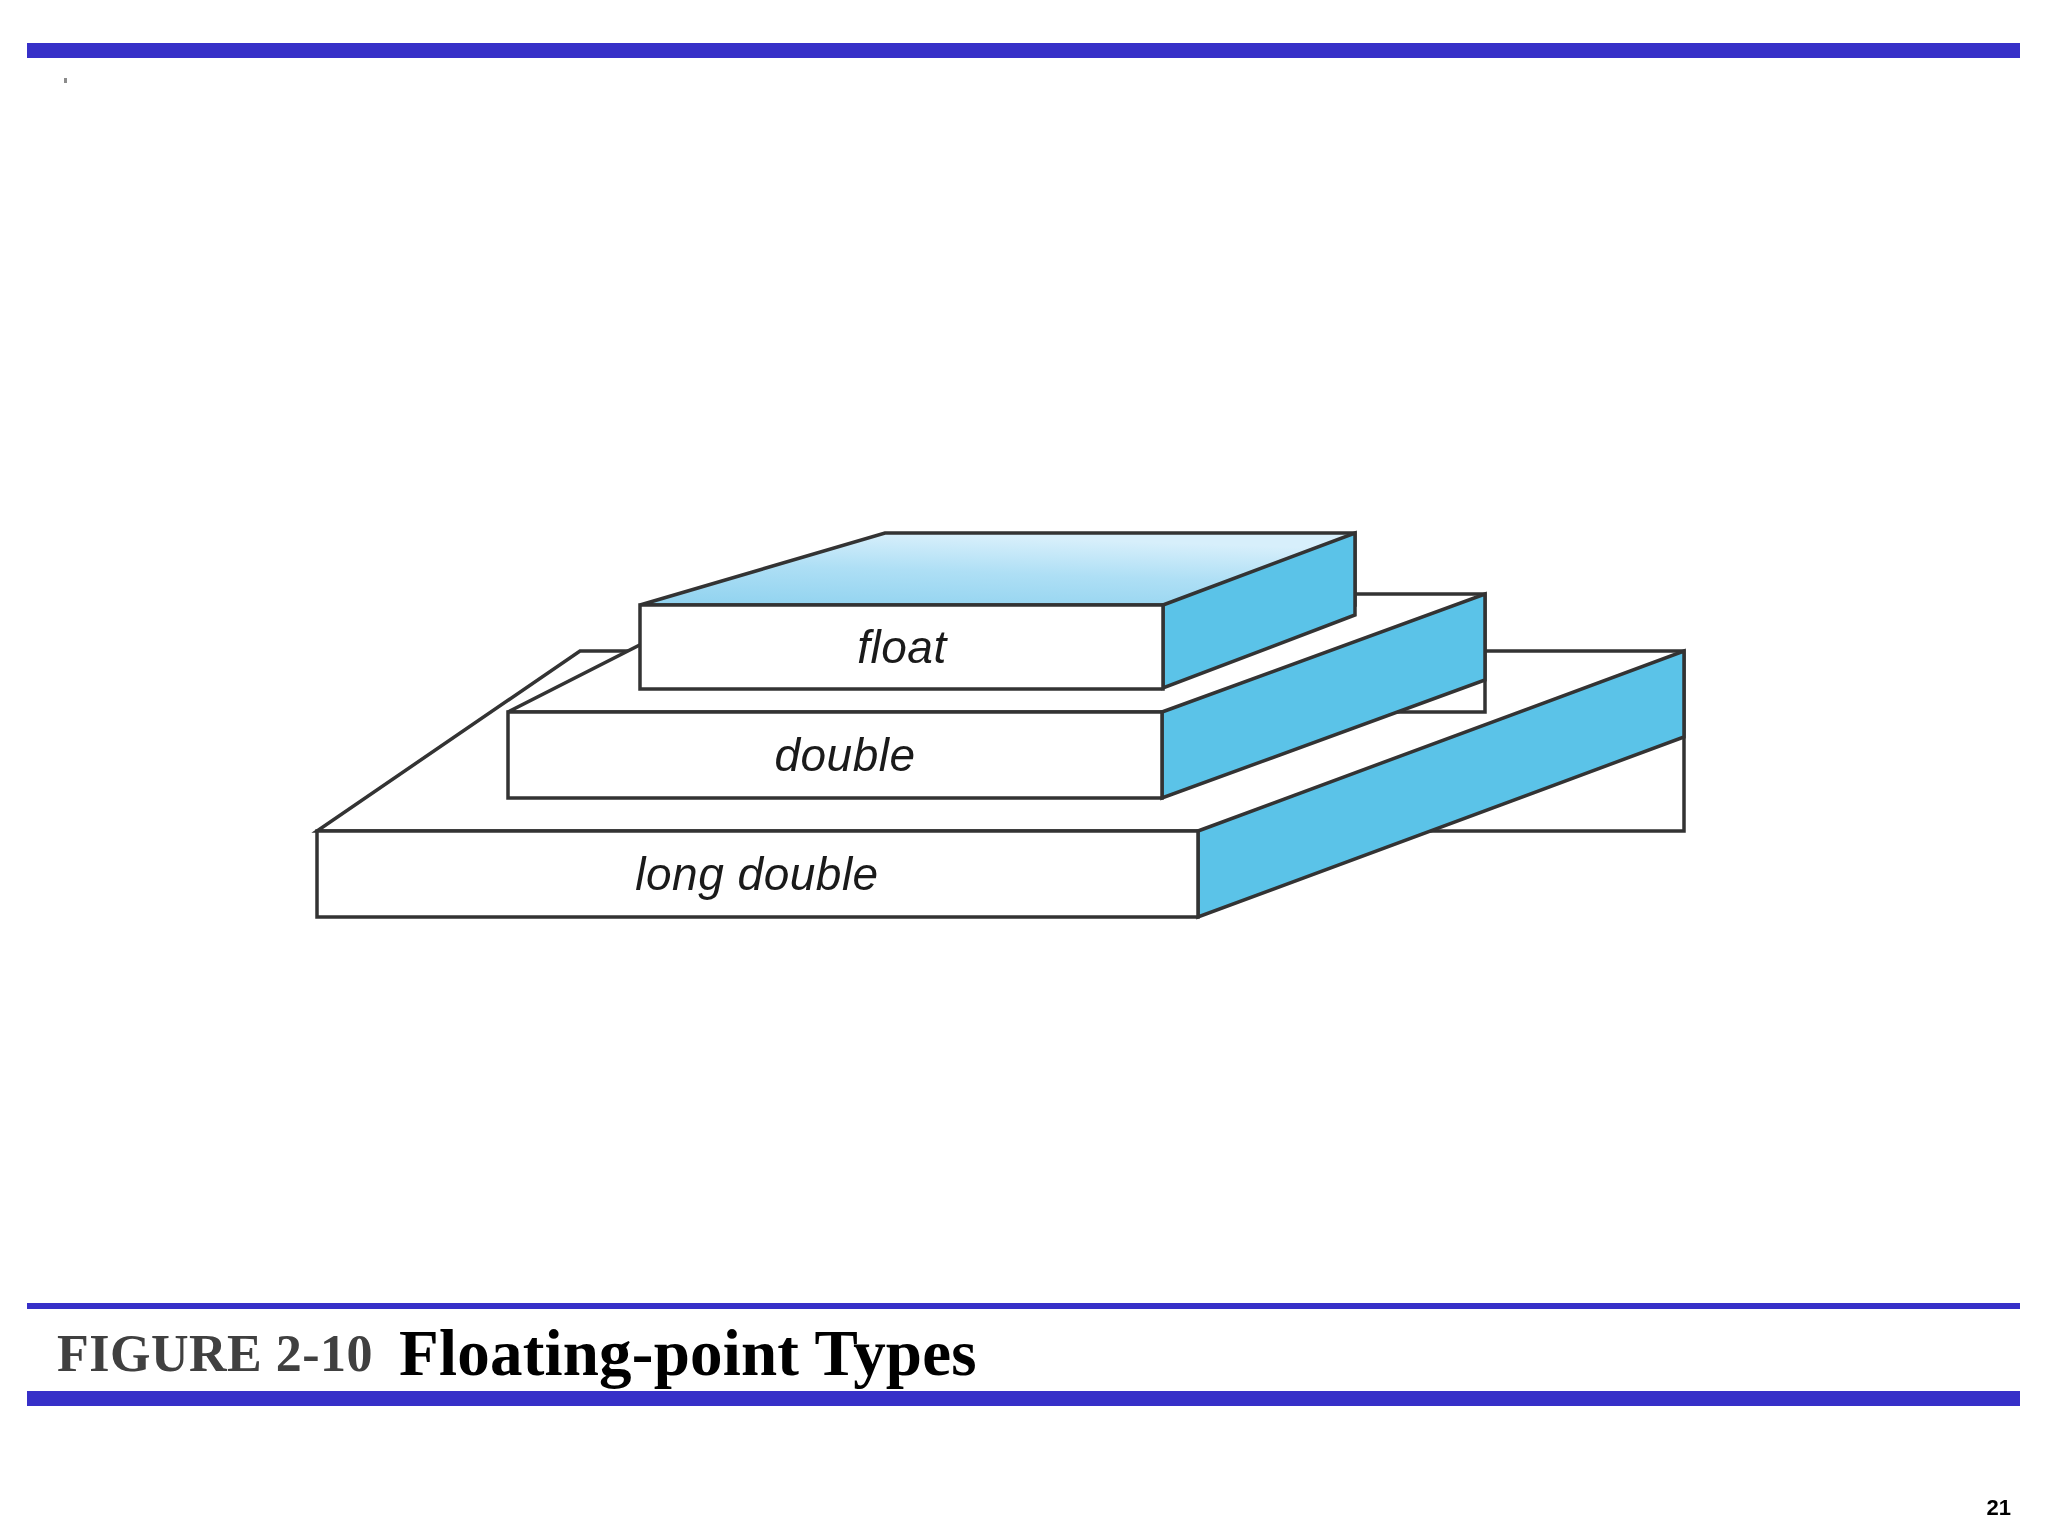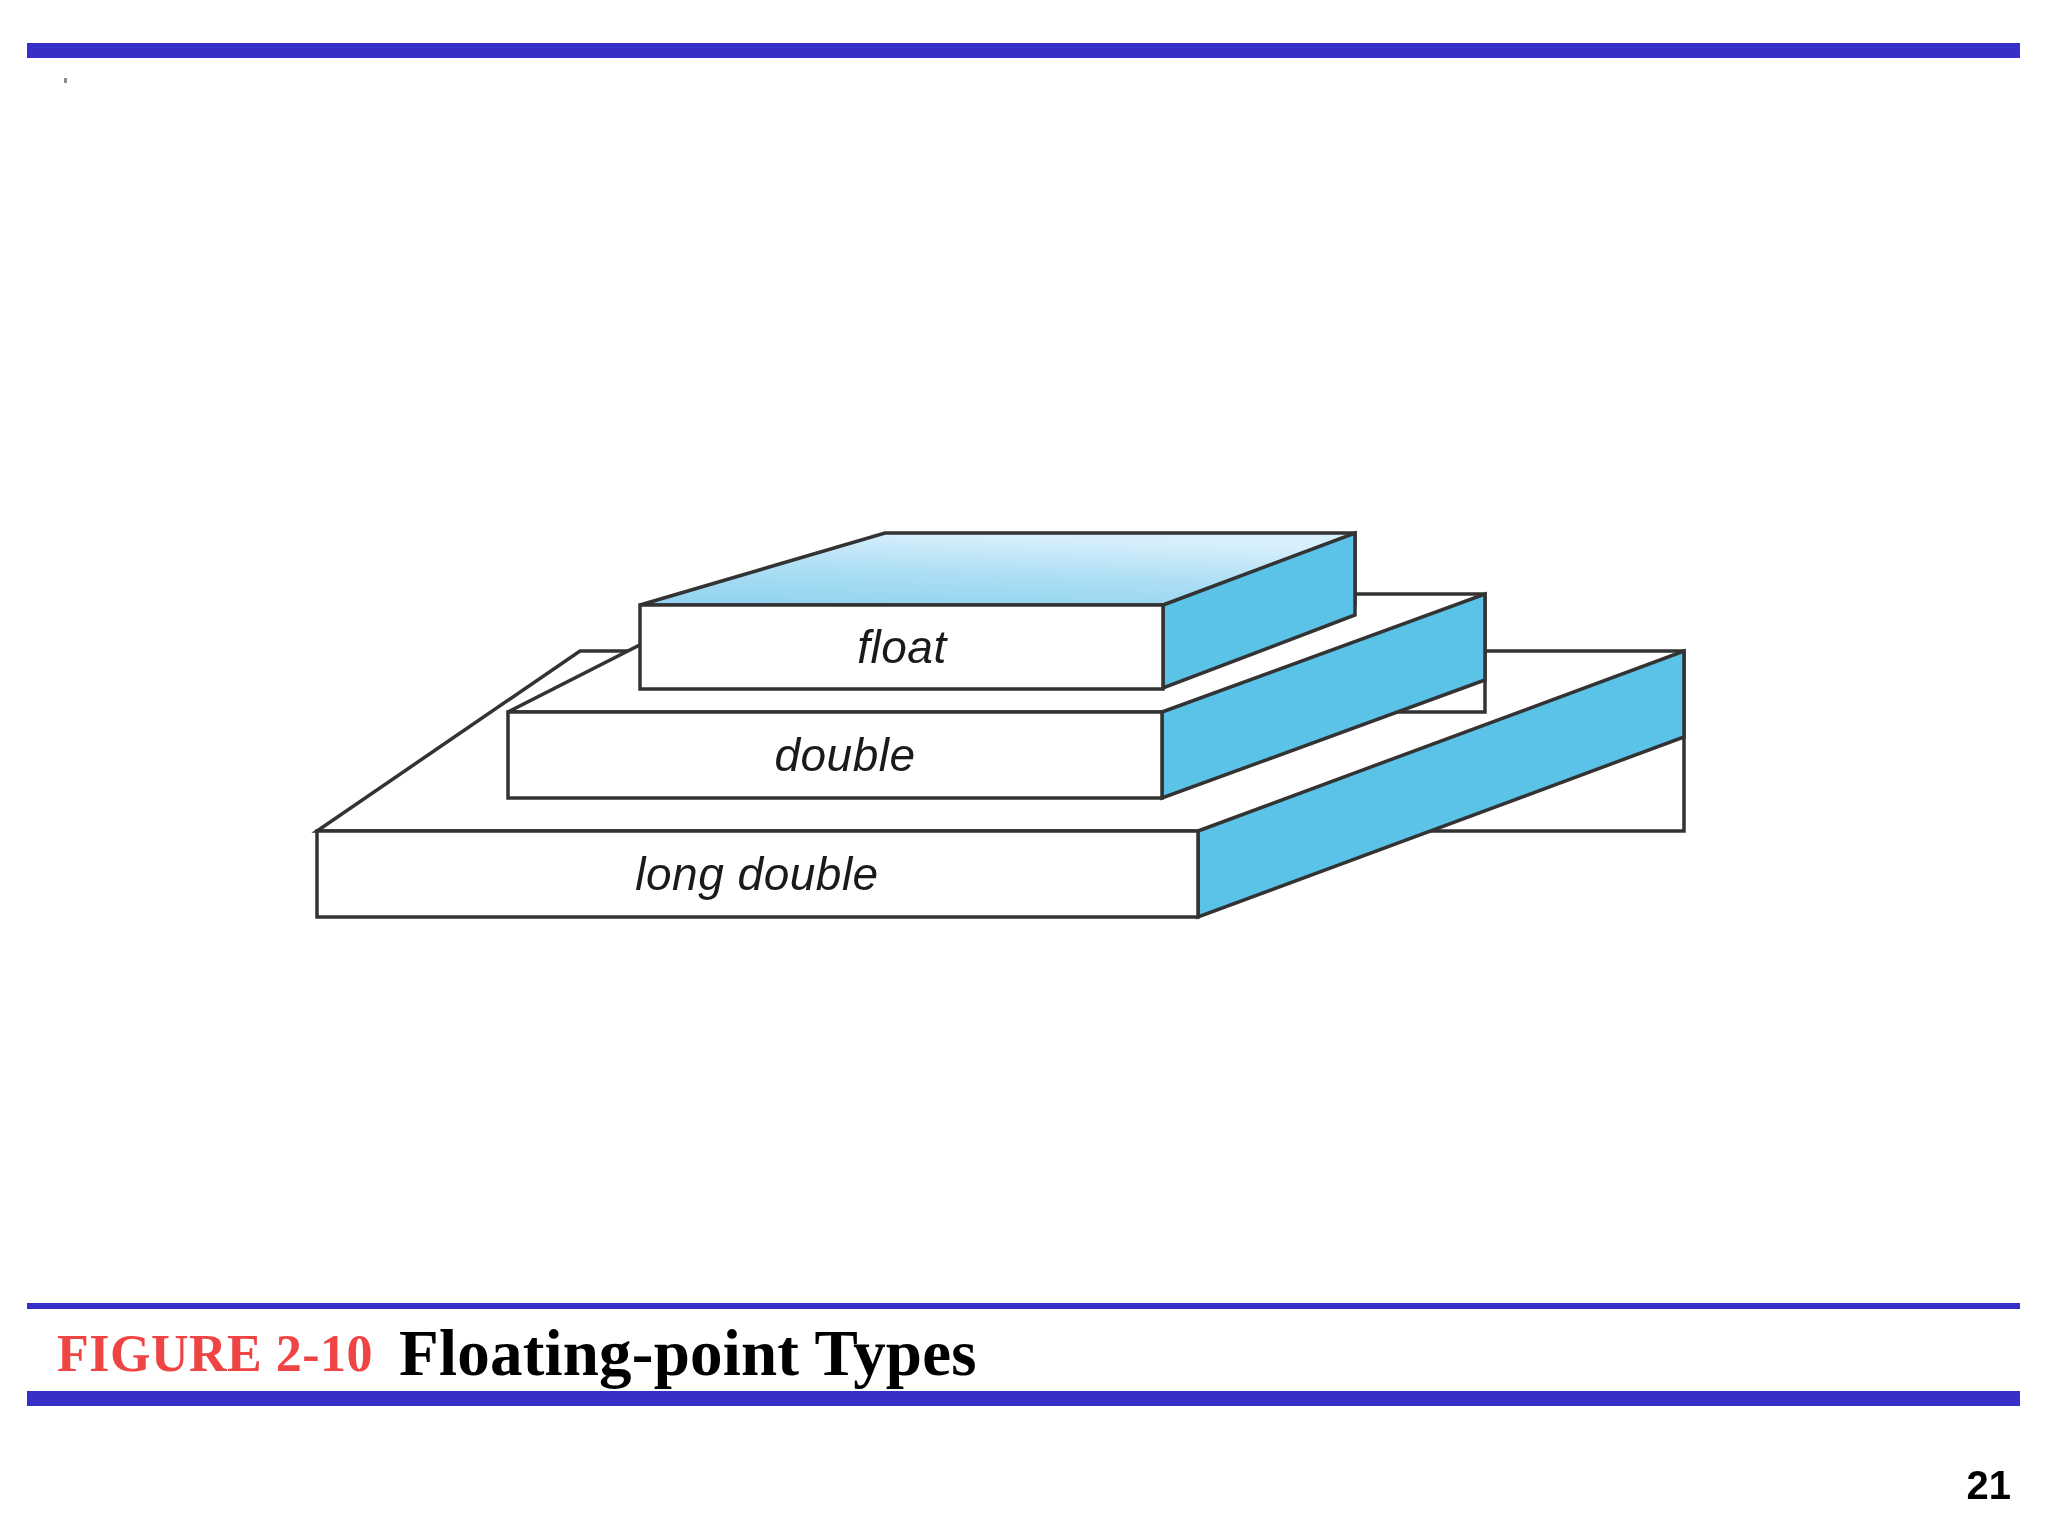--- a/index.html
+++ b/index.html
@@ -60,40 +60,40 @@
     top: 1316px;
     height: 75px;
     display: flex;
     align-items: center;
     white-space: nowrap;
   }
   #caption-figure-label {
     font-family: "Liberation Serif", serif;
     font-weight: bold;
     font-size: 52px;
-    color: #ef4444;
+    color: #404040;
     letter-spacing: 0.5px;
   }
   #caption-title {
     font-family: "Liberation Serif", serif;
     font-weight: bold;
     font-size: 65px;
     color: #000000;
     margin-left: 26px;
     letter-spacing: 0.2px;
   }
 
   
   #page-number {
     position: absolute;
     right: 37px;
-    top: 1463px;
+    top: 1495px;
     font-family: "Liberation Sans", sans-serif;
     font-weight: bold;
-    font-size: 40px;
+    font-size: 22px;
     color: #000000;
   }
 </style>
 </head>
 <body>
 
 <div class="rule" id="top-rule"></div>
 <div class="speck"></div>
 
 <div id="figure-stage">

